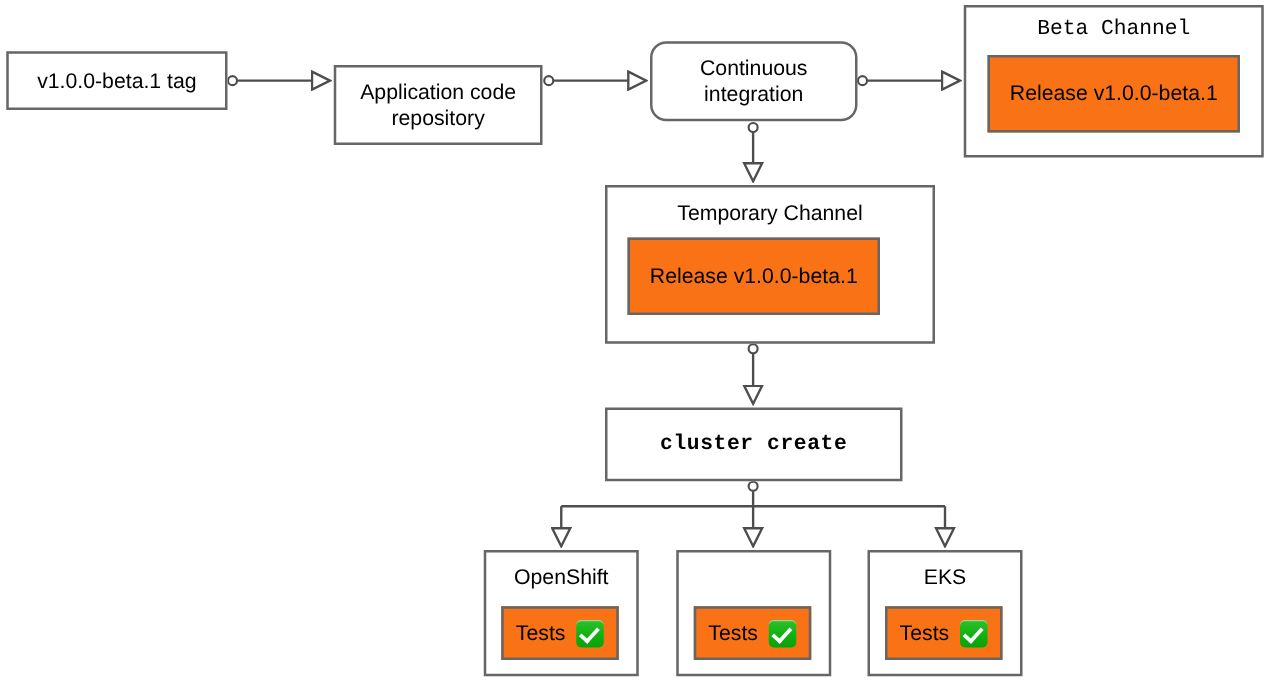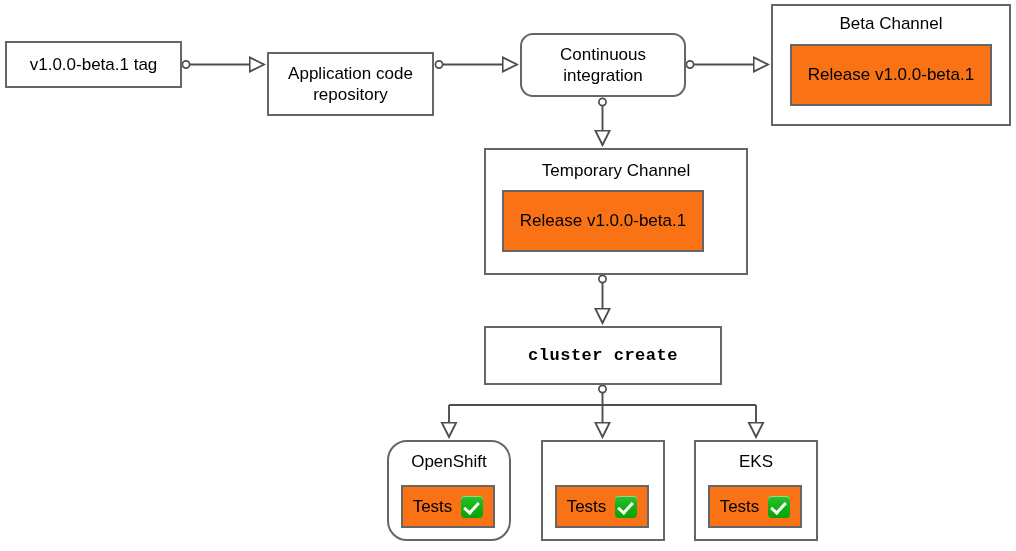--- a/index.html
+++ b/index.html
@@ -148,38 +148,38 @@
     <span class="inner-text">Application code
 repository</span>
   </div>
 
   <div class="node centered" style="left:520px; top:33px; width:166px; height:64px;border-radius:13px;">
     <span class="inner-text">Continuous
 integration</span>
   </div>
 
   <div class="node" style="left:771px; top:4px; width:240px; height:122px;">
-    <div class="group-title" style="top:8px;">Beta Channel</div>
+    <div class="group-title" style="top:8px;font-family:Liberation Mono, monospace;">Beta Channel</div>
     <div class="sub-node" style="left:17px; top:38px; width:202px; height:62px;">
       <span class="sub-text">Release v1.0.0-beta.1</span>
     </div>
   </div>
 
   <div class="node" style="left:484px; top:148px; width:264px; height:127px;">
     <div class="group-title" style="top:11px;">Temporary Channel</div>
     <div class="sub-node" style="left:16px; top:40px; width:202px; height:62px;">
       <span class="sub-text">Release v1.0.0-beta.1</span>
     </div>
   </div>
 
   <div class="node centered mono" style="left:484px; top:326px; width:238px; height:59px;">
     <span class="inner-text">cluster create</span>
   </div>
 
-  <div class="node" style="left:387px; top:440px; width:124px; height:101px;border-radius:20px;">
+  <div class="node" style="left:387px; top:440px; width:124px; height:101px;">
     <div class="group-title" style="top:10px;">OpenShift</div>
     <div class="sub-node" style="left:12px; top:43px; width:94px; height:43px;">
       <span class="test-row">
         <span class="sub-text">Tests</span>
         <span class="check-badge"></span>
       </span>
     </div>
   </div>
 
   <div class="node" style="left:541px; top:440px; width:124px; height:101px;">

